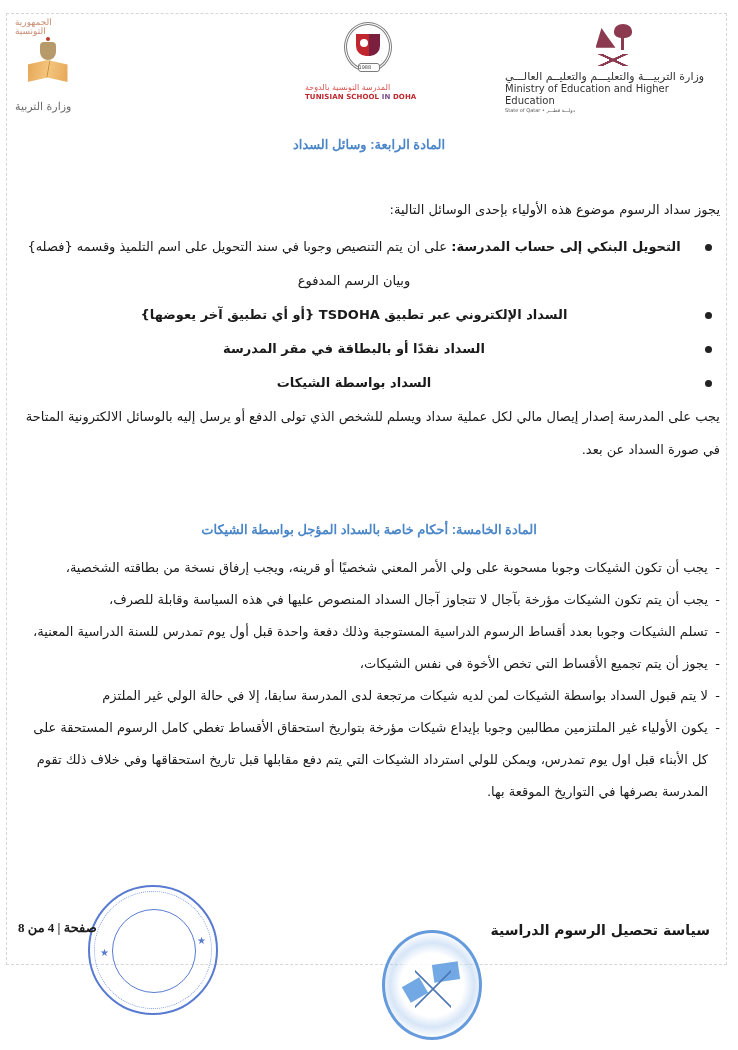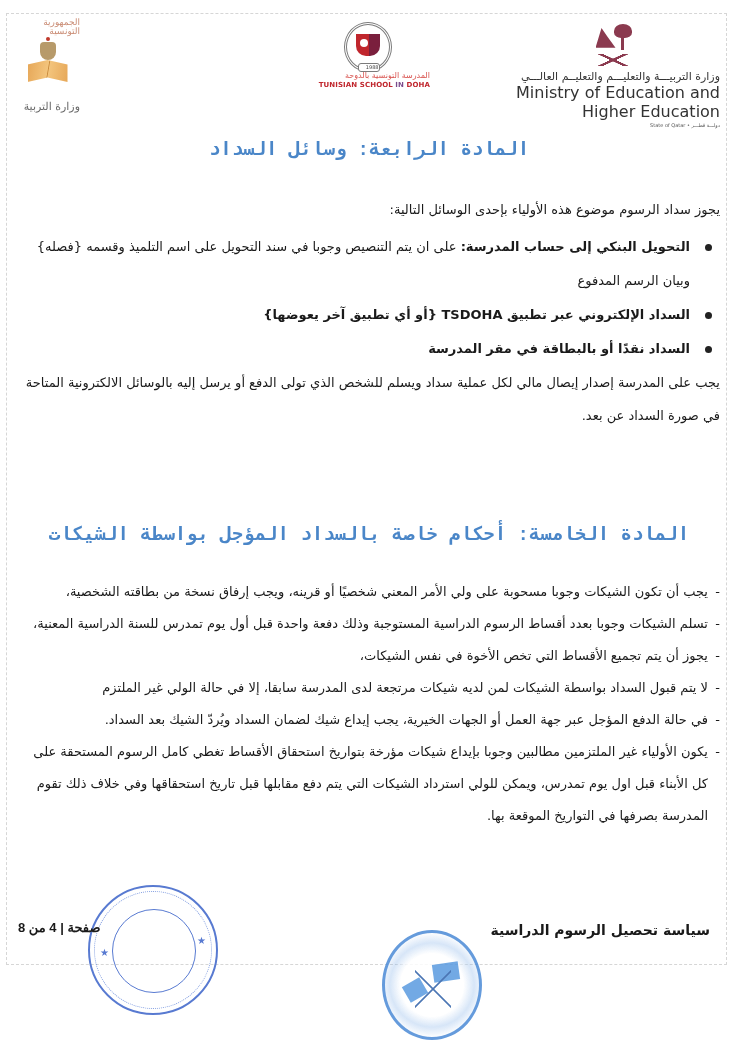--- a/index.html
+++ b/index.html
@@ -6,73 +6,73 @@
   body {
     width: 738px; height: 1050px; position: relative; overflow: hidden;
     font-family: "DejaVu Sans", "Liberation Sans", sans-serif;
     color: #1a1a1a;
   }
   .page-border {
     position: absolute; left: 6px; top: 13px; width: 721px; height: 952px;
     border: 1px dashed #d6d6d6; box-sizing: border-box;
   }
   
-  .logo { position: absolute; text-align: right; }
+  .logo { position: absolute; text-align: left; }
   .logo-left { left: 15px; top: 18px; width: 65px; }
   .logo-left .crest-title { font-size: 9px; color: #c98a72; font-family: "DejaVu Serif", serif; line-height: 1; }
   .logo-left .book { margin: 2px auto 0; width: 40px; height: 52px; position: relative; }
   .logo-left .book .shield { position: absolute; left: 12px; top: 4px; width: 16px; height: 18px; border-radius: 4px 4px 8px 8px; background: #b79a6a; }
   .logo-left .book .shield::before { content: ""; position: absolute; left: 6px; top: -5px; width: 4px; height: 4px; background: #c0392b; border-radius: 50%; }
   .logo-left .book .pages { position: absolute; left: 0; top: 22px; width: 40px; height: 22px;
     background: linear-gradient(100deg, #e6a758 0%, #f3c47c 48%, #c88a3c 50%, #f3c47c 52%, #e6a758 100%);
     clip-path: polygon(0 20%, 50% 0, 100% 20%, 100% 100%, 50% 80%, 0 100%); }
   .logo-left .ministry-name { font-size: 11px; color: #6a6a6a; font-family: "DejaVu Serif", serif; margin-top: 10px; }
 
   .logo-center { left: 305px; top: 22px; width: 125px; }
   .emblem { margin: 0 auto; width: 48px; height: 50px; position: relative; }
   .emblem .wreath { position: absolute; inset: 0; border: 3px double #7b7b7b; border-radius: 50%; }
   .emblem .flag { position: absolute; left: 12px; top: 12px; width: 24px; height: 22px;
     background: linear-gradient(90deg, #c0262d 0 55%, #7a1f3d 55% 100%); border-radius: 0 0 10px 10px; }
   .emblem .flag::before { content: ""; position: absolute; left: 4px; top: 5px; width: 8px; height: 8px; background: #fff; border-radius: 50%; }
   .emblem .year { position: absolute; left: 14px; bottom: 0; width: 20px; height: 7px; border: 1px solid #7b7b7b; border-radius: 3px; font-size: 5px; line-height: 7px; background: #fff; color: #444; }
-  .logo-center .school-ar { font-size: 8px; color: #d9534f; margin-top: 0; line-height: 1.1; }
+  .logo-center .school-ar { font-size: 8px; color: #d9534f; margin-top: 12px; line-height: 1.1; }
   .logo-center .school-en { font-size: 7px; color: #c0262d; font-weight: bold; letter-spacing: 0.1px; }
   .logo-center .school-en .accent { color: #7a4a8c; }
 
   .logo-right { left: 505px; top: 22px; width: 215px; }
   .qatar-emblem { margin: 0 auto; width: 50px; height: 48px; position: relative; }
   .qatar-emblem .boat { position: absolute; left: 8px; top: 6px; width: 20px; height: 22px; background: #8b3a4f;
     clip-path: polygon(30% 0, 60% 40%, 100% 90%, 0 90%); }
   .qatar-emblem .palm { position: absolute; left: 26px; top: 2px; width: 18px; height: 14px; background: #8b3a4f; border-radius: 50% 50% 40% 40%; }
   .qatar-emblem .palm::after { content: ""; position: absolute; left: 7px; top: 12px; width: 3px; height: 14px; background: #8b3a4f; }
   .qatar-emblem .swords { position: absolute; left: 6px; top: 32px; width: 38px; height: 12px;
     background: linear-gradient(25deg, transparent 45%, #8b3a4f 46%, #8b3a4f 54%, transparent 55%),
                 linear-gradient(-25deg, transparent 45%, #8b3a4f 46%, #8b3a4f 54%, transparent 55%); }
   .logo-right .min-ar { font-size: 11px; color: #333; line-height: 1.2; }
-  .logo-right .min-en { font-size: 16px; color: #333; line-height: 1.2; }
+  .logo-right .min-en { font-size: 10px; color: #333; line-height: 1.2; }
   .logo-right .min-state { font-size: 5px; color: #555; }
 
   
   .content { position: absolute; left: 18px; width: 702px; direction: rtl; text-align: right; }
   .section-heading {
-    color: #4a86c8; font-weight: bold; font-size: 19px; text-align: center; margin: 0;
-    font-family: Liberation Mono, monospace;
+    color: #4a86c8; font-weight: bold; font-size: 13px; text-align: center; margin: 0;
+    font-family: Liberation Sans, sans-serif;
   }
   .para { font-size: 13px; line-height: 33px; margin: 0; }
-  .bullet-list { list-style: none; margin: 0; padding: 0; }
+  .bullet-list { list-style: none; margin: 0; padding: 0; text-align: center; }
   .bullet-list li { position: relative; padding-right: 30px; font-size: 13px; line-height: 34px; }
   .bullet-list li .dot { position: absolute; right: 8px; top: 14px; width: 7px; height: 7px; border-radius: 50%; background: #222; }
   .bullet-list li b { font-weight: bold; }
   .dash-list { list-style: none; margin: 0; padding: 0; }
   .dash-list li { font-size: 13px; line-height: 32px; padding-right: 12px; text-indent: -12px; }
   .dash-list li .dash { display: inline-block; width: 12px; text-indent: 0; }
 
   
   .footer-title { position: absolute; right: 28px; top: 922px; font-size: 14px; font-weight: bold; direction: rtl; }
-  .footer-page { position: absolute; left: 18px; top: 920px; font-size: 13px; font-weight: bold; direction: rtl; font-family: Liberation Sans, sans-serif; }
+  .footer-page { position: absolute; left: 18px; top: 920px; font-size: 13px; font-weight: bold; direction: rtl; font-family: Liberation Serif, serif; }
 
   
   .stamp { position: absolute; border-radius: 50%; border: 2px solid #3b63c9; box-sizing: border-box; opacity: 0.85; }
   .stamp .inner { position: absolute; border-radius: 50%; border: 1.5px solid #3b63c9; }
   .stamp-left { left: 88px; top: 885px; width: 130px; height: 130px; }
   .stamp-left .inner { left: 22px; top: 22px; width: 82px; height: 82px; }
   .stamp-left .star { position: absolute; color: #3b63c9; font-size: 10px; }
   .stamp-left .ring-text { position: absolute; inset: 4px; border-radius: 50%; border: 1px dotted #6f8fdc; }
   .stamp-right { left: 382px; top: 930px; width: 100px; height: 110px; border-radius: 50%; border: 3px solid #4b8ad6; background: radial-gradient(circle, rgba(255,255,255,1) 45%, rgba(120,170,230,0.35) 60%, rgba(255,255,255,0) 75%); }
   .stamp-right .flag-a { position: absolute; left: 48px; top: 30px; width: 26px; height: 18px; background: #5a9be0; transform: rotate(-8deg); }
@@ -128,35 +128,39 @@
       <b>التحويل البنكي إلى حساب المدرسة:</b><span> على ان يتم التنصيص وجوبا في سند التحويل على اسم التلميذ وقسمه {فصله} وبيان الرسم المدفوع</span>
     </li>
     <li>
       <span class="dot"></span>
       <b>السداد الإلكتروني عبر تطبيق TSDOHA {أو أي تطبيق آخر يعوضها}</b>
     </li>
     <li>
       <span class="dot"></span>
       <b>السداد نقدًا أو بالبطاقة في مقر المدرسة</b>
     </li>
+    <li>
+      <span class="dot"></span>
+      <b>السداد بواسطة الشيكات</b>
+    </li>
   </ul>
   <p class="para">يجب على المدرسة إصدار إيصال مالي لكل عملية سداد ويسلم للشخص الذي تولى الدفع أو يرسل إليه بالوسائل الالكترونية المتاحة في صورة السداد عن بعد.</p>
 </div>
 
 <div class="content" style="top:522px;">
   <h2 class="section-heading">المادة الخامسة: أحكام خاصة بالسداد المؤجل بواسطة الشيكات</h2>
 </div>
 
-<div class="content" style="top:576px;">
+<div class="content" style="top:552px;">
   <ul class="dash-list">
     <li><span class="dash">-</span><span>يجب أن تكون الشيكات وجوبا مسحوبة على ولي الأمر المعني شخصيًا أو قرينه، ويجب إرفاق نسخة من بطاقته الشخصية،</span></li>
+    <li><span class="dash">-</span><span>يجب أن يتم تكون الشيكات مؤرخة بآجال لا تتجاوز آجال السداد المنصوص عليها في هذه السياسة وقابلة للصرف،</span></li>
     <li><span class="dash">-</span><span>تسلم الشيكات وجوبا بعدد أقساط الرسوم الدراسية المستوجبة وذلك دفعة واحدة قبل أول يوم تمدرس للسنة الدراسية المعنية،</span></li>
     <li><span class="dash">-</span><span>يجوز أن يتم تجميع الأقساط التي تخص الأخوة في نفس الشيكات،</span></li>
     <li><span class="dash">-</span><span>لا يتم قبول السداد بواسطة الشيكات لمن لديه شيكات مرتجعة لدى المدرسة سابقا، إلا في حالة الولي غير الملتزم</span></li>
-    <li><span class="dash">-</span><span>في حالة الدفع المؤجل عبر جهة العمل أو الجهات الخيرية، يجب إيداع شيك لضمان السداد ويُردّ الشيك بعد السداد.</span></li>
     <li><span class="dash">-</span><span>يكون الأولياء غير الملتزمين مطالبين وجوبا بإيداع شيكات مؤرخة بتواريخ استحقاق الأقساط تغطي كامل الرسوم المستحقة على كل الأبناء قبل اول يوم تمدرس، ويمكن للولي استرداد الشيكات التي يتم دفع مقابلها قبل تاريخ استحقاقها وفي خلاف ذلك تقوم المدرسة بصرفها في التواريخ الموقعة بها.</span></li>
   </ul>
 </div>
 
 <div class="stamp stamp-left">
   <div class="ring-text"></div>
   <div class="inner"></div>
   <span class="star" style="left:10px; top:60px;">★</span>
   <span class="star" style="right:10px; top:48px;">★</span>
 </div>

